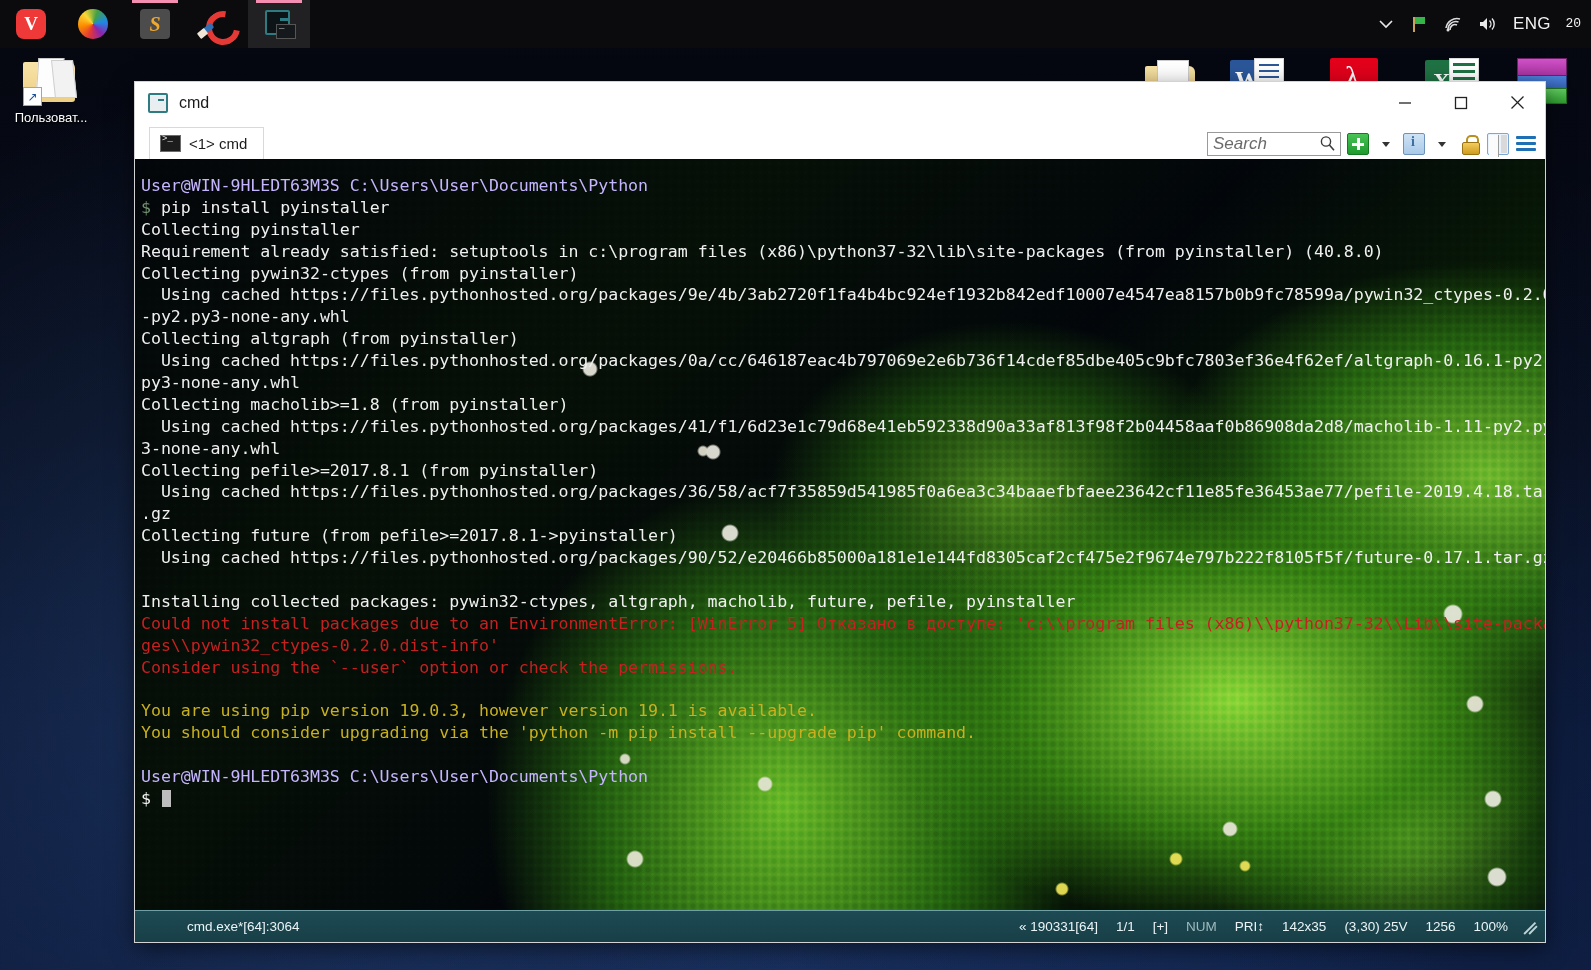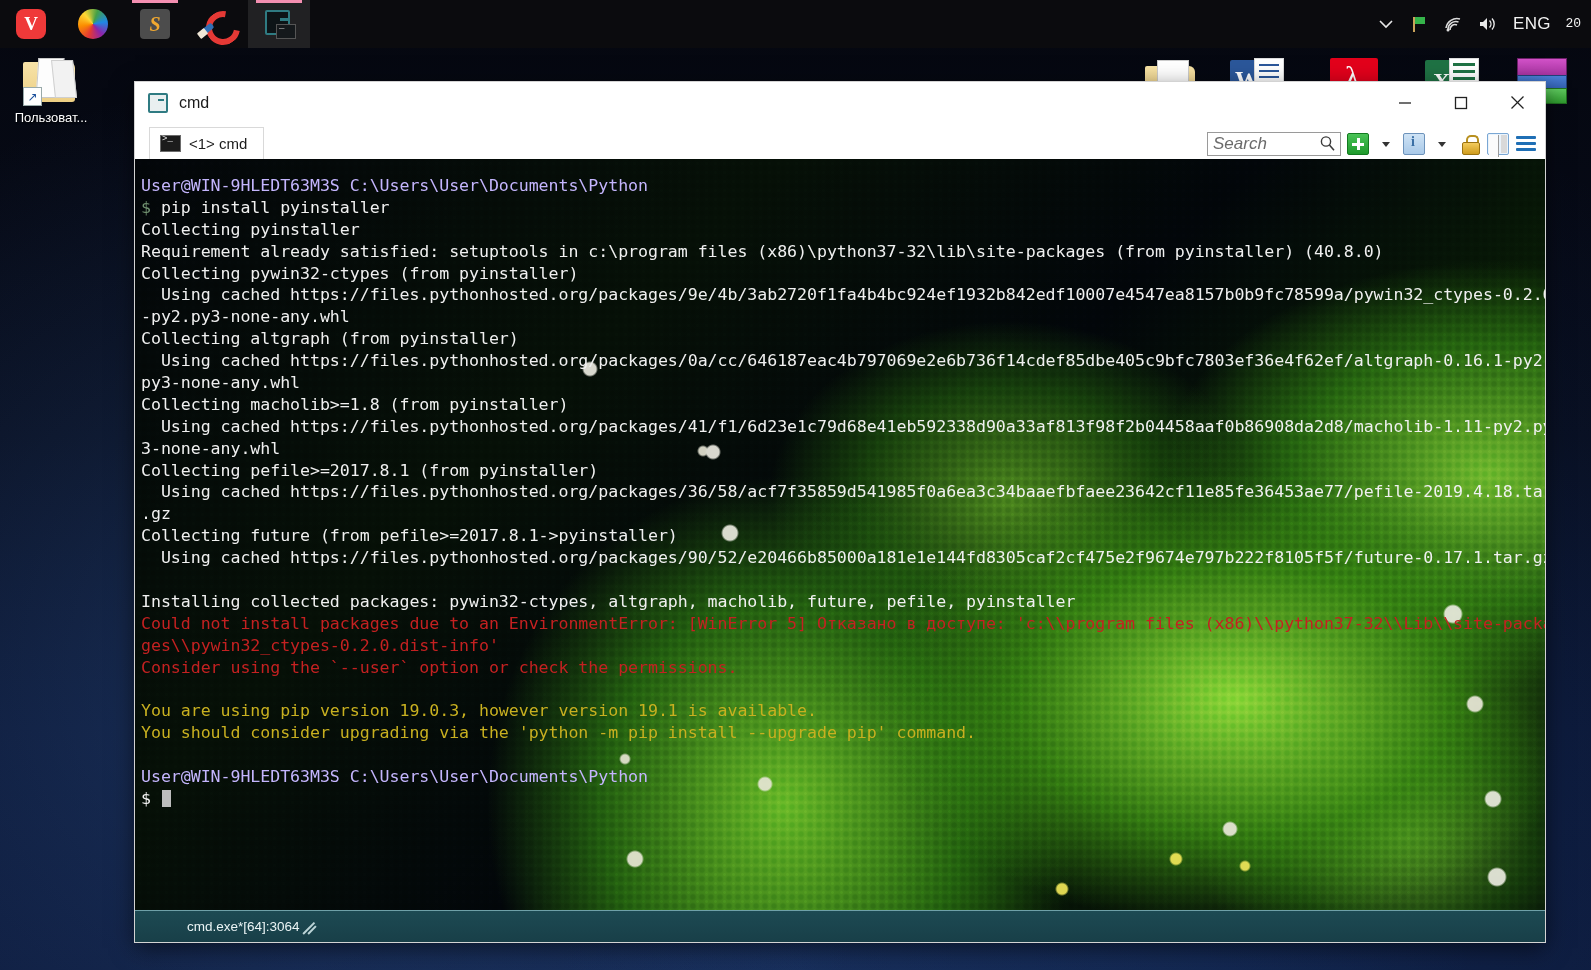--- a/index.html
+++ b/index.html
@@ -579,16 +579,27 @@
     </div>
 
     <div id="terminal">
       <div id="snake"></div>
       <div id="specks"></div>
       <div id="term-text"><div class="l"><span class="c-green">User@WIN-9HLEDT63M3S C:\Users\User\Documents\Python</span></div><div class="l"><span class="c-dim">$</span><span class="c-white"> pip install pyinstaller</span></div><div class="l"><span class="c-white">Collecting pyinstaller</span></div><div class="l"><span class="c-white">Requirement already satisfied: setuptools in c:\program files (x86)\python37-32\lib\site-packages (from pyinstaller) (40.8.0)</span></div><div class="l"><span class="c-white">Collecting pywin32-ctypes (from pyinstaller)</span></div><div class="l"><span class="c-white">  Using cached https://files.pythonhosted.org/packages/9e/4b/3ab2720f1fa4b4bc924ef1932b842edf10007e4547ea8157b0b9fc78599a/pywin32_ctypes-0.2.0</span></div><div class="l"><span class="c-white">-py2.py3-none-any.whl</span></div><div class="l"><span class="c-white">Collecting altgraph (from pyinstaller)</span></div><div class="l"><span class="c-white">  Using cached https://files.pythonhosted.org/packages/0a/cc/646187eac4b797069e2e6b736f14cdef85dbe405c9bfc7803ef36e4f62ef/altgraph-0.16.1-py2.</span></div><div class="l"><span class="c-white">py3-none-any.whl</span></div><div class="l"><span class="c-white">Collecting macholib&gt;=1.8 (from pyinstaller)</span></div><div class="l"><span class="c-white">  Using cached https://files.pythonhosted.org/packages/41/f1/6d23e1c79d68e41eb592338d90a33af813f98f2b04458aaf0b86908da2d8/macholib-1.11-py2.py</span></div><div class="l"><span class="c-white">3-none-any.whl</span></div><div class="l"><span class="c-white">Collecting pefile&gt;=2017.8.1 (from pyinstaller)</span></div><div class="l"><span class="c-white">  Using cached https://files.pythonhosted.org/packages/36/58/acf7f35859d541985f0a6ea3c34baaefbfaee23642cf11e85fe36453ae77/pefile-2019.4.18.tar</span></div><div class="l"><span class="c-white">.gz</span></div><div class="l"><span class="c-white">Collecting future (from pefile&gt;=2017.8.1-&gt;pyinstaller)</span></div><div class="l"><span class="c-white">  Using cached https://files.pythonhosted.org/packages/90/52/e20466b85000a181e1e144fd8305caf2cf475e2f9674e797b222f8105f5f/future-0.17.1.tar.gz</span></div><div class="l"><span class="c-white"></span></div><div class="l"><span class="c-white">Installing collected packages: pywin32-ctypes, altgraph, macholib, future, pefile, pyinstaller</span></div><div class="l"><span class="c-red">Could not install packages due to an EnvironmentError: [WinError 5] Отказано в доступе: 'c:\\program files (x86)\\python37-32\\Lib\\site-packa</span></div><div class="l"><span class="c-red">ges\\pywin32_ctypes-0.2.0.dist-info'</span></div><div class="l"><span class="c-red">Consider using the `--user` option or check the permissions.</span></div><div class="l"><span class="c-white"></span></div><div class="l"><span class="c-yellow">You are using pip version 19.0.3, however version 19.1 is available.</span></div><div class="l"><span class="c-yellow">You should consider upgrading via the 'python -m pip install --upgrade pip' command.</span></div><div class="l"><span class="c-white"></span></div><div class="l"><span class="c-green">User@WIN-9HLEDT63M3S C:\Users\User\Documents\Python</span></div><div class="l"><span class="c-white">$ </span><span class="cursor"></span></div></div>
     </div>
 
     <div id="statusbar">
       <div id="st-left">cmd.exe*[64]:3064</div>
+      <div id="st-right">
+          <span class="s">« 190331[64]</span>
+          <span class="s">1/1</span>
+          <span class="s">[+]</span>
+          <span class="s dimmed">NUM</span>
+          <span class="s">PRI↕</span>
+          <span class="s">142x35</span>
+          <span class="s">(3,30) 25V</span>
+          <span class="s">1256</span>
+          <span class="s">100%</span>
+        </div>
       <div class="resize-grip"></div>
     </div>
   </div>
 </div>
 
 </body></html>

